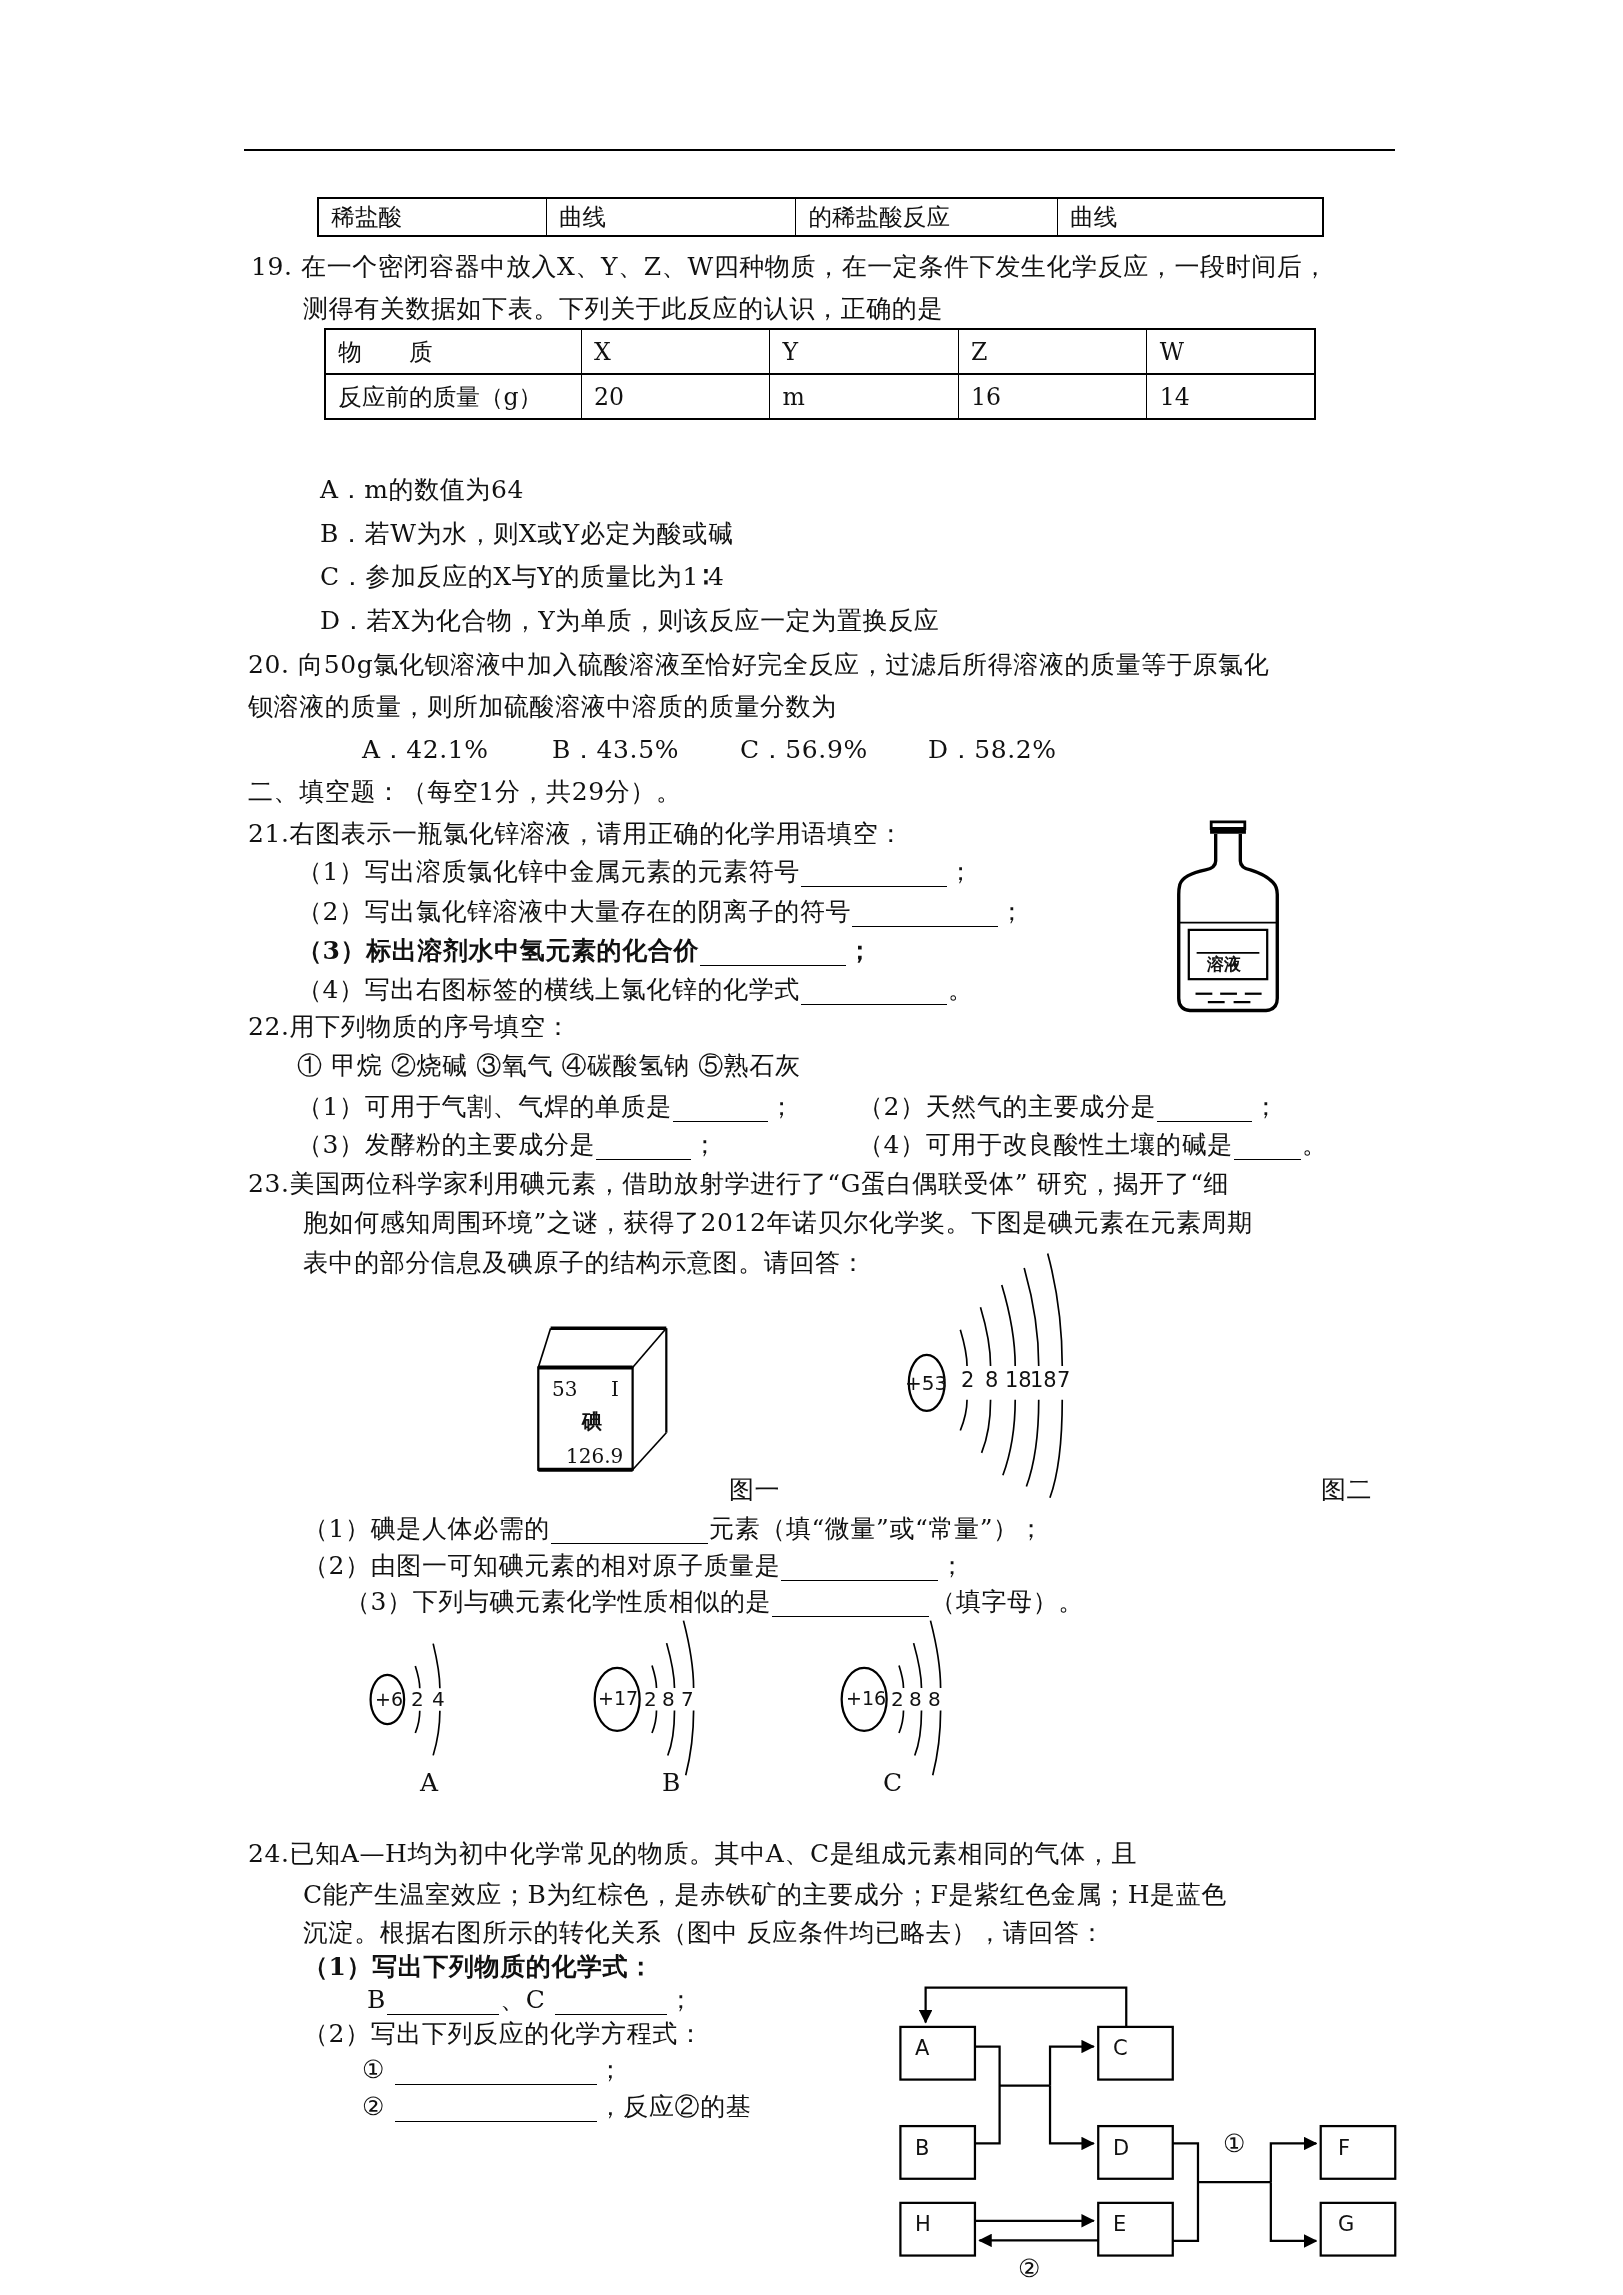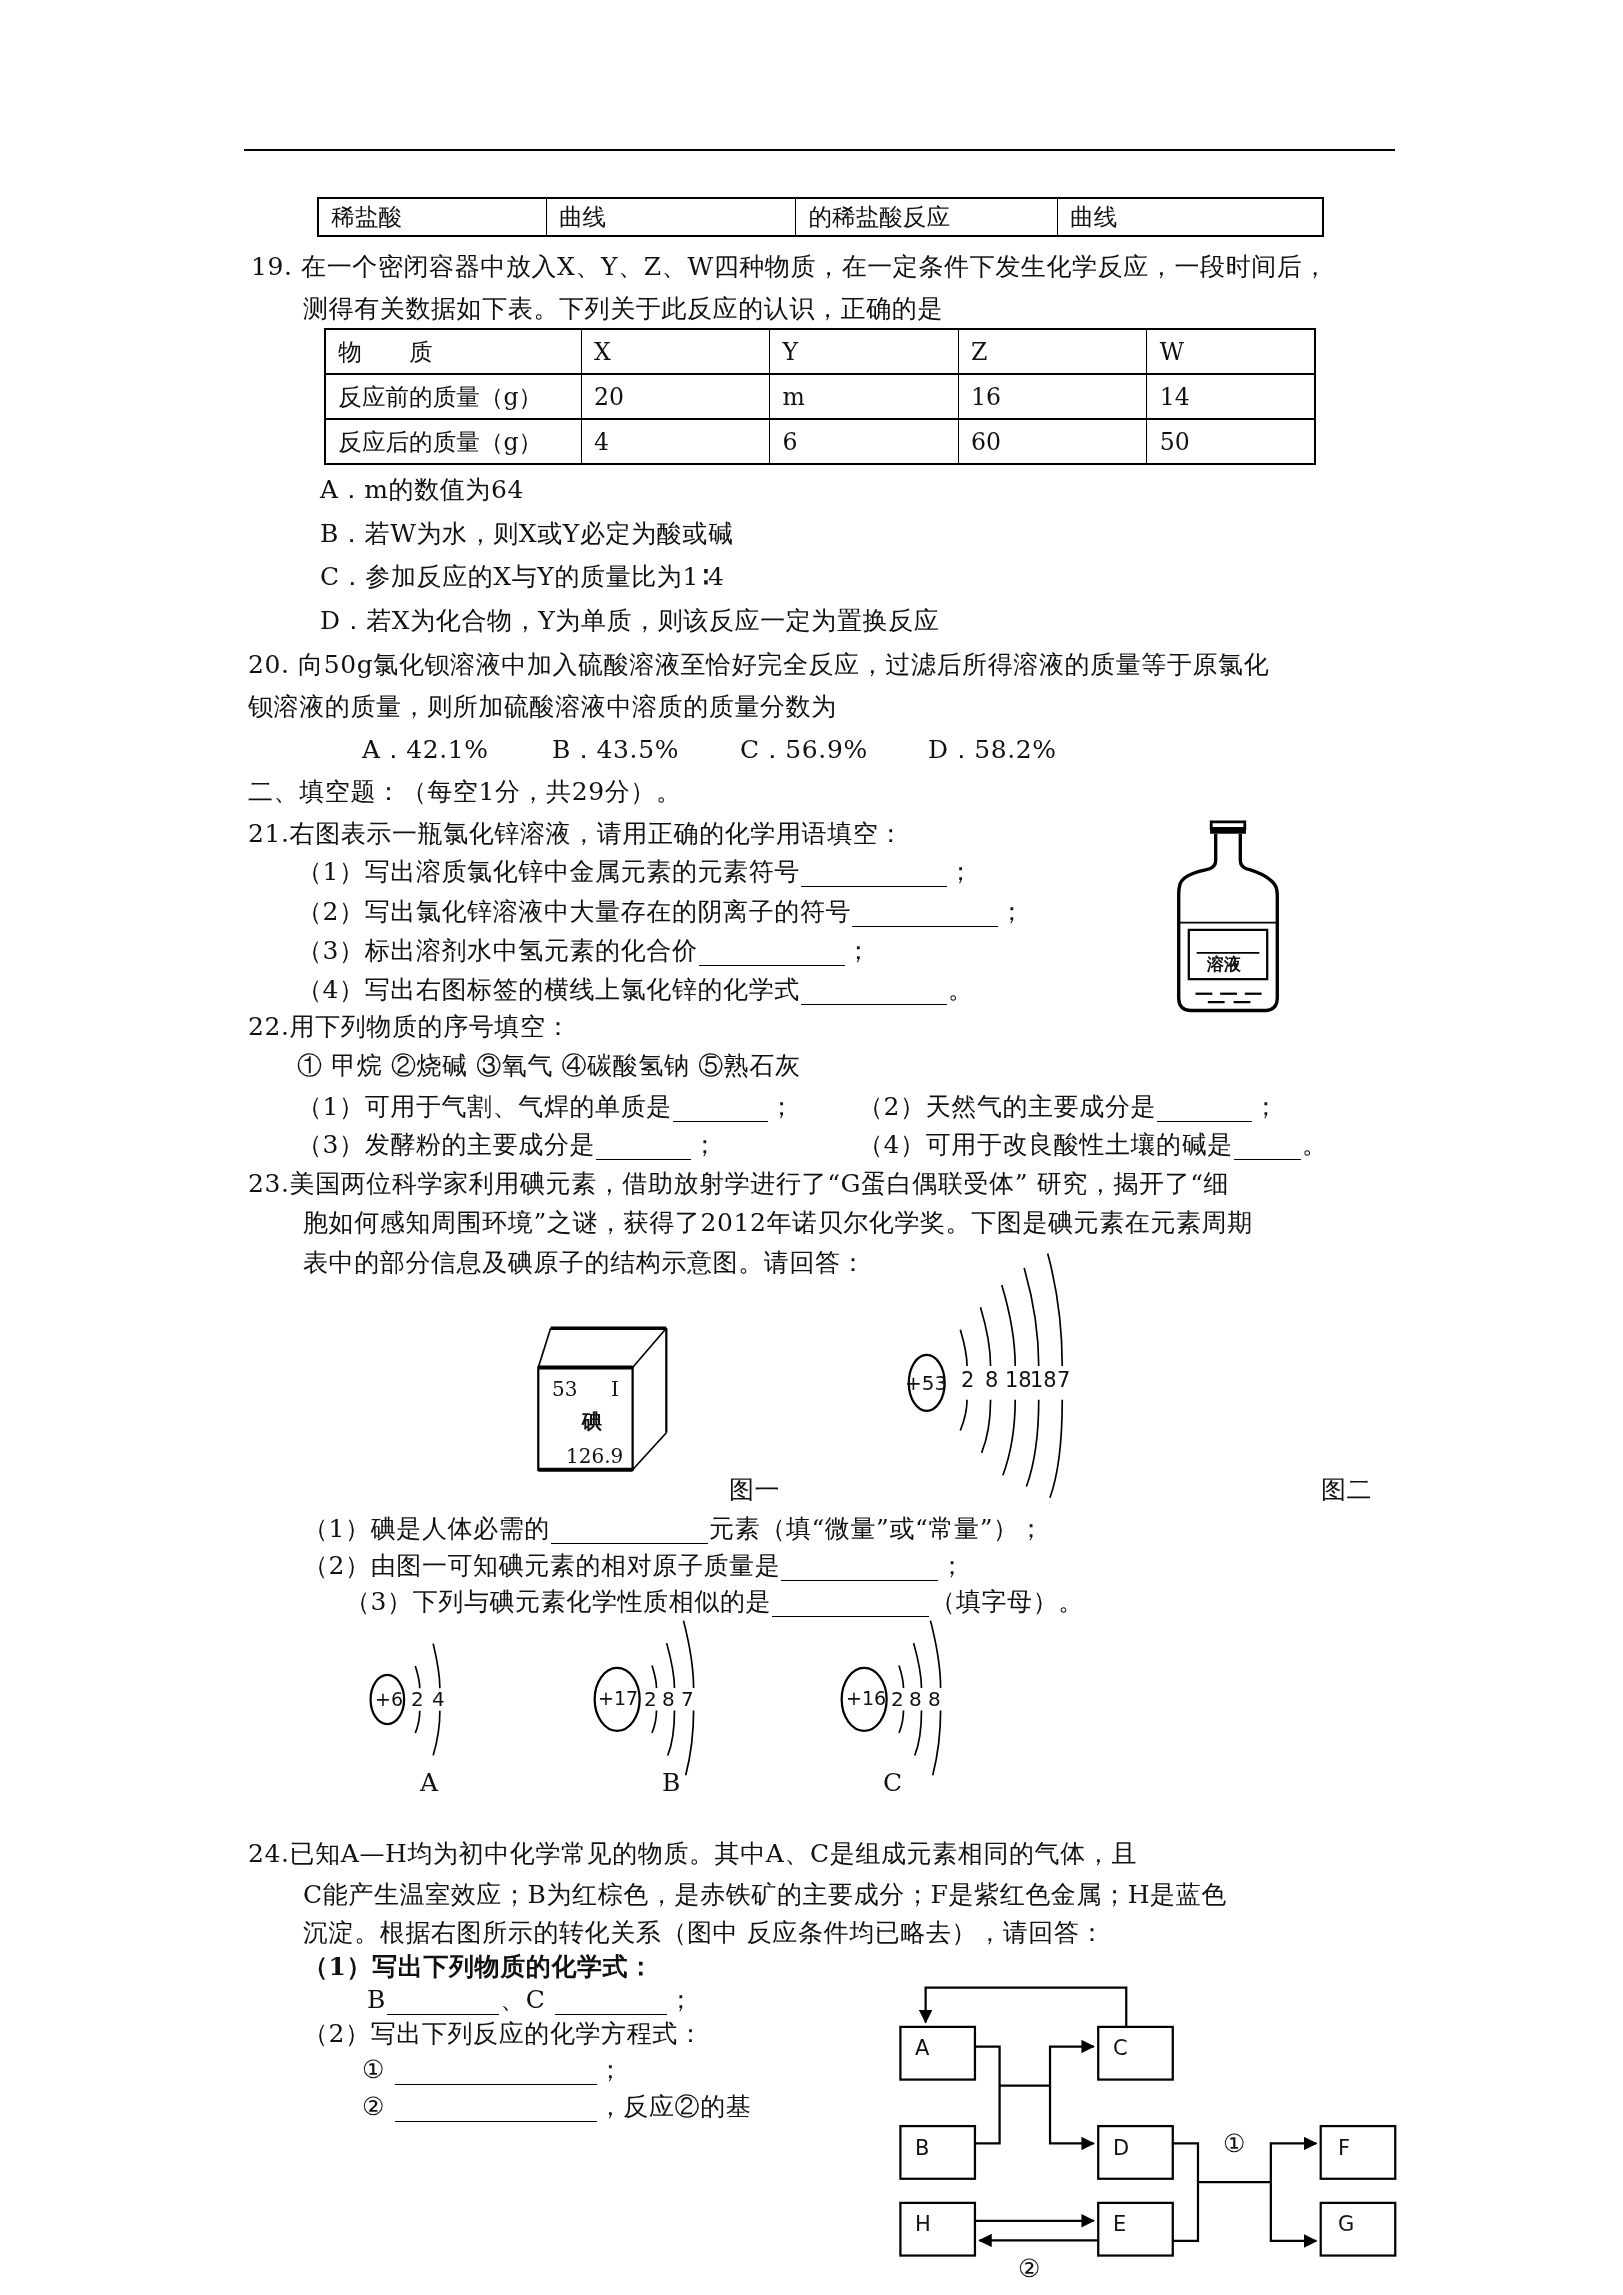--- a/index.html
+++ b/index.html
@@ -43,27 +43,20 @@
     <td style="width:163px;">Z</td>
     <td>W</td>
   </tr>
   <tr style="border-top:2.8px solid #000;">
     <td>反应前的质量（g）</td>
     <td>20</td>
     <td>m</td>
     <td>16</td>
     <td>14</td>
   </tr>
-  <tr style="border-top:2.8px solid #000;">
-    <td>反应后的质量（g）</td>
-    <td>4</td>
-    <td>6</td>
-    <td>60</td>
-    <td>50</td>
-  </tr>
 </tbody>
   </table>
 
 <div class="abs txt" style="left:320px;top:474px;">A．m的数值为64</div>
 <div class="abs txt" style="left:320px;top:518px;">B．若W为水，则X或Y必定为酸或碱</div>
 <div class="abs txt" style="left:320px;top:561px;">C．参加反应的X与Y的质量比为1∶4</div>
 <div class="abs txt" style="left:320px;top:605px;">D．若X为化合物，Y为单质，则该反应一定为置换反应</div>
 
 <div class="abs txt" style="left:248px;top:649px;">20. 向50g氯化钡溶液中加入硫酸溶液至恰好完全反应，过滤后所得溶液的质量等于原氯化</div>
 <div class="abs txt" style="left:248px;top:691px;">钡溶液的质量，则所加硫酸溶液中溶质的质量分数为</div>
@@ -74,21 +67,21 @@
 
 <div class="abs txt" style="left:248px;top:776px;">二、填空题：（每空1分，共29分）。</div>
 
 <div class="abs txt" style="left:248px;top:818px;">21.右图表示一瓶氯化锌溶液，请用正确的化学用语填空：</div>
 <div class="abs txt" style="left:297px;top:856px;">
   <span>（1）写出溶质氯化锌中金属元素的元素符号</span><span class="blank" style="width:146px;"></span><span>；</span>
 </div>
 <div class="abs txt" style="left:297px;top:896px;">
   <span>（2）写出氯化锌溶液中大量存在的阴离子的符号</span><span class="blank" style="width:146px;"></span><span>；</span>
 </div>
-<div class="abs txt" style="left:297px;top:935px;">
+<div class="abs txt" style="left:297px;top:935px;font-weight:bold;">
   <span>（3）标出溶剂水中氢元素的化合价</span><span class="blank" style="width:146px;"></span><span>；</span>
 </div>
 <div class="abs txt" style="left:297px;top:974px;">
   <span>（4）写出右图标签的横线上氯化锌的化学式</span><span class="blank" style="width:146px;"></span><span>。</span>
 </div>
 
 <svg style="left:1172px;top:816px;" width="112" height="202" viewBox="0 0 200 360">
   <path d="M70 10 H130 V22 H70 Z" fill="none" stroke="#000" stroke-width="5"></path>
   <path d="M68 28 H132" stroke="#000" stroke-width="7"></path>
   <path d="M78 32 V80 Q78 92 60 96 Q20 104 14 122 Q12 130 12 140 V325 Q12 345 32 347 H168 Q188 345 188 325 V140 Q188 126 180 118 Q166 104 140 96 Q122 92 122 80 V32" fill="none" stroke="#000" stroke-width="6"></path>

